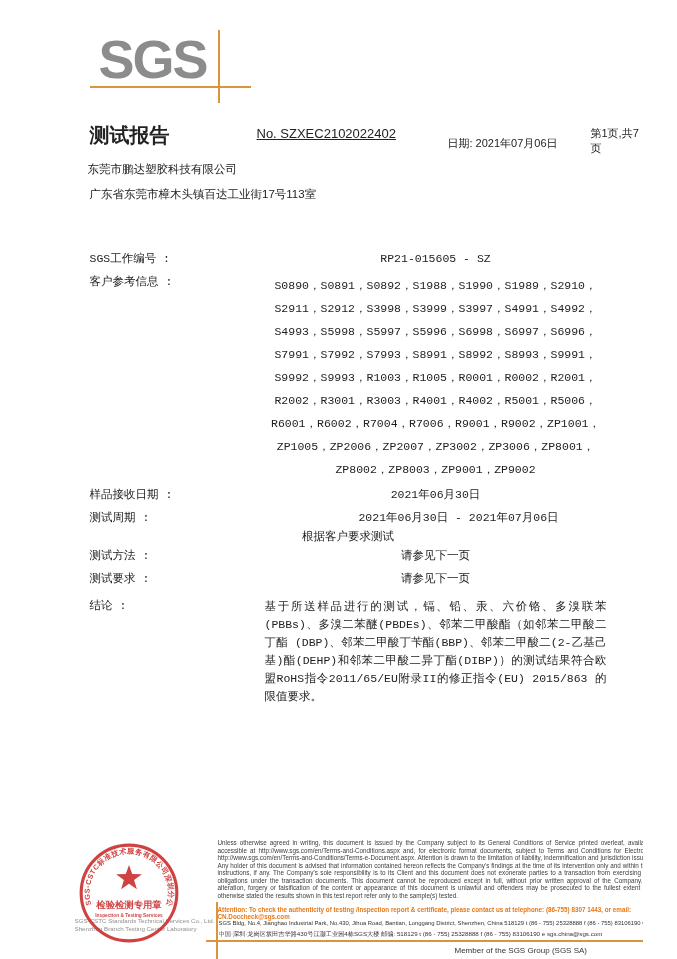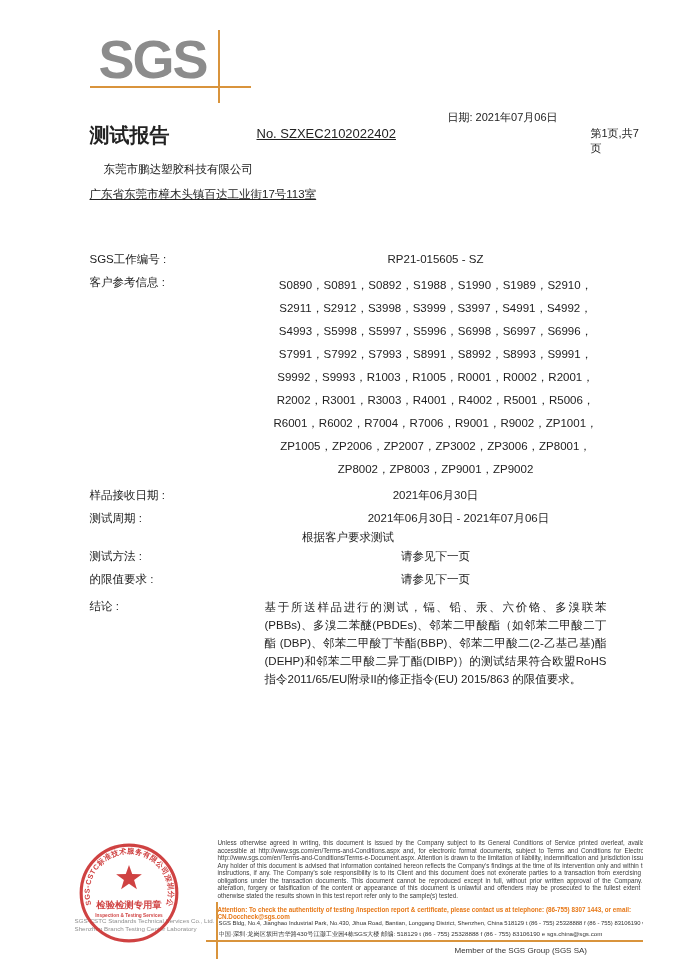--- a/index.html
+++ b/index.html
@@ -13,29 +13,29 @@
   .logo-text {
     position:absolute; left:64px; top:28px;
     font-size:54px; font-weight:bold; letter-spacing:-2px;
     color:#8c8c8c; font-family:"Liberation Sans", sans-serif;
   }
   .reg-h { position:absolute; left:55px; top:86px; width:161px; height:2px; background:#d9943c; }
   .reg-v { position:absolute; left:183px; top:30px; width:2px; height:73px; background:#d9943c; }
   
   .hdr-title { position:absolute; left:55px; top:122px; font-size:20px; font-weight:bold; color:#222; }
   .hdr-no    { position:absolute; left:222px; top:126px; font-size:13px; color:#222;text-decoration:underline; }
-  .hdr-date  { position:absolute; left:413px; top:110px; font-size:11px; color:#222; }
+  .hdr-date  { position:absolute; left:413px; top:136px; font-size:11px; color:#222; }
   .hdr-page  { position:absolute; left:556px; top:126px; font-size:11px; color:#222; }
   
-  .client-name { position:absolute; left:69px; top:162px; font-size:11.5px; color:#222; }
-  .client-addr { position:absolute; left:55px; top:187px; font-size:11.5px; color:#222;text-decoration:underline; }
+  .client-name { position:absolute; left:53px; top:162px; font-size:11.5px; color:#222; }
+  .client-addr { position:absolute; left:55px; top:187px; font-size:11.5px; color:#222; }
   
   .body-block { position:absolute; left:55px; top:251px; right:36px; font-size:11.5px; color:#222; }
   .stmt { line-height:16px; margin-bottom:9px; }
-  .frow { display:flex; align-items:flex-start; line-height:16px; margin-bottom:7px; }
+  .frow { display:flex; align-items:flex-start; line-height:16px; margin-bottom:7px;font-family:Liberation Mono, monospace; }
   .frow .lbl { width:175px; flex:0 0 175px; }
   .frow .val { flex:1;text-align:center; }
   .frow.tight { margin-bottom:3px;gap:46px; }
   .frow.wide  { margin-bottom:11px; }
   .ref-lines div { line-height:23px; }
   .refrow { margin-bottom:6px; }
   .conc .val { line-height:18px; text-align:justify; }
   
   .fineprint {
     position:absolute; left:183px; top:839px; width:478px;
@@ -110,21 +110,21 @@
     <div class="frow tight">
       <div class="val">根据客户要求测试</div>
     </div>
 
     <div class="frow">
       <div class="lbl">测试方法 :</div>
       <div class="val">请参见下一页</div>
     </div>
 
     <div class="frow wide">
-      <div class="lbl">的限值要求 :</div>
+      <div class="lbl">测试要求 :</div>
       <div class="val">请参见下一页</div>
     </div>
 
     <div class="frow conc">
       <div class="lbl">结论 :</div>
       <div class="val">基于所送样品进行的测试，镉、铅、汞、六价铬、多溴联苯(PBBs)、多溴二苯醚(PBDEs)、邻苯二甲酸酯（如邻苯二甲酸二丁酯 (DBP)、邻苯二甲酸丁苄酯(BBP)、邻苯二甲酸二(2-乙基己基)酯(DEHP)和邻苯二甲酸二异丁酯(DIBP)）的测试结果符合欧盟RoHS指令2011/65/EU附录II的修正指令(EU) 2015/863 的限值要求。</div>
     </div>
   </div>
 
   <svg class="stamp-svg" viewBox="0 0 100 100" aria-hidden="true">

